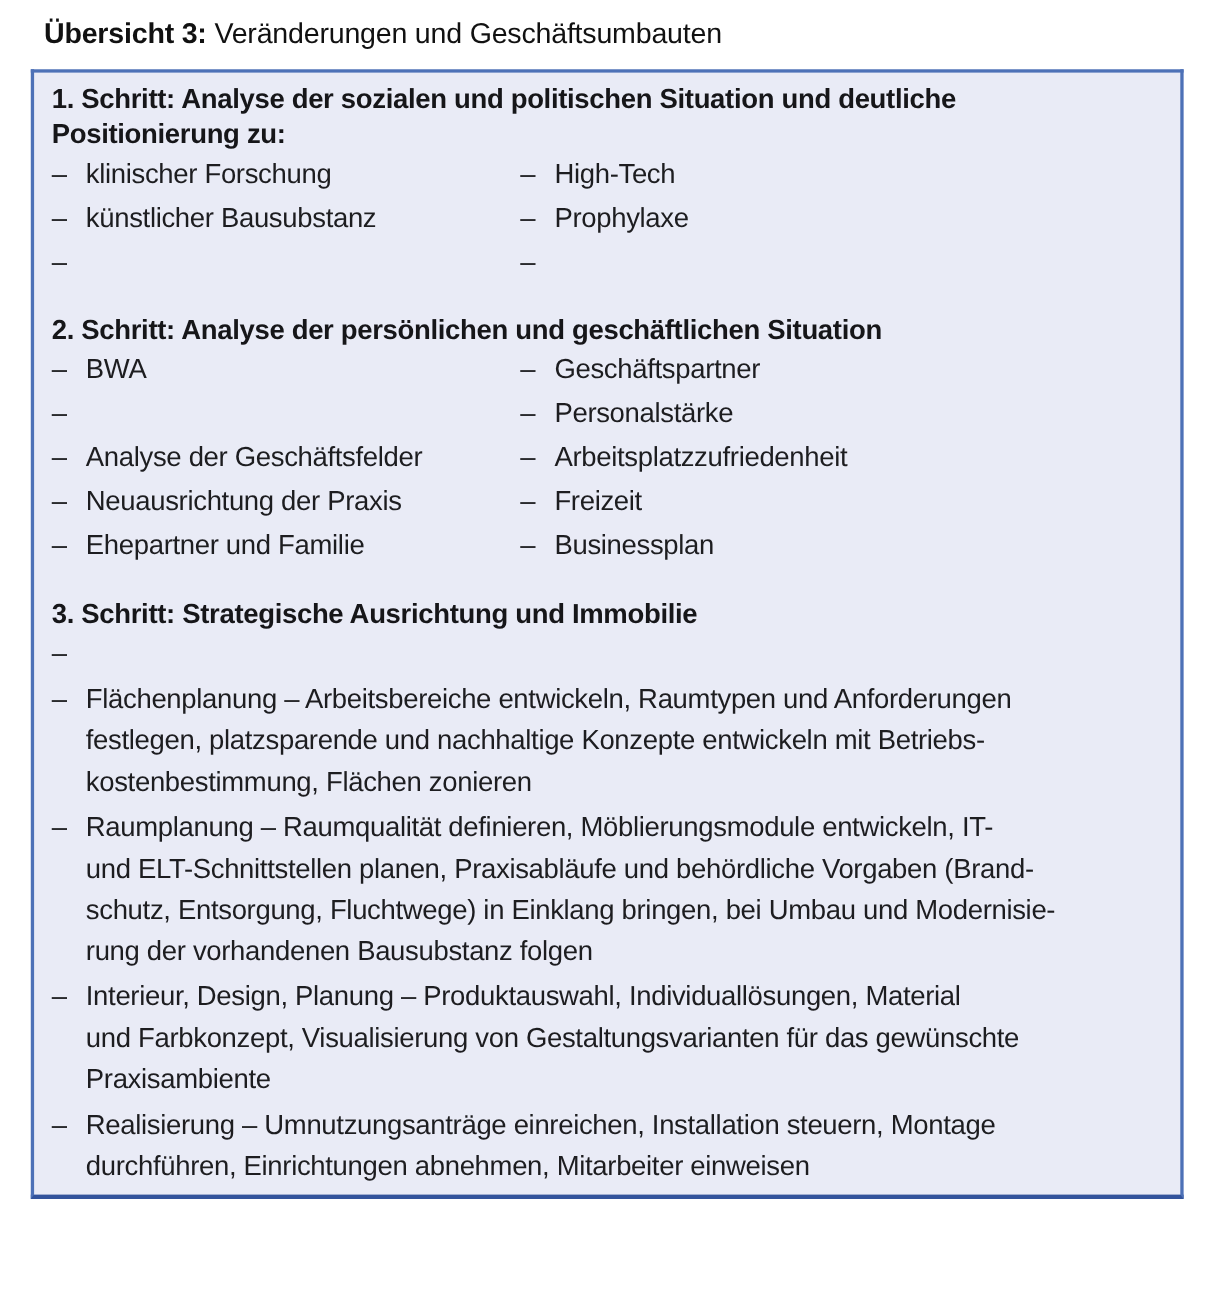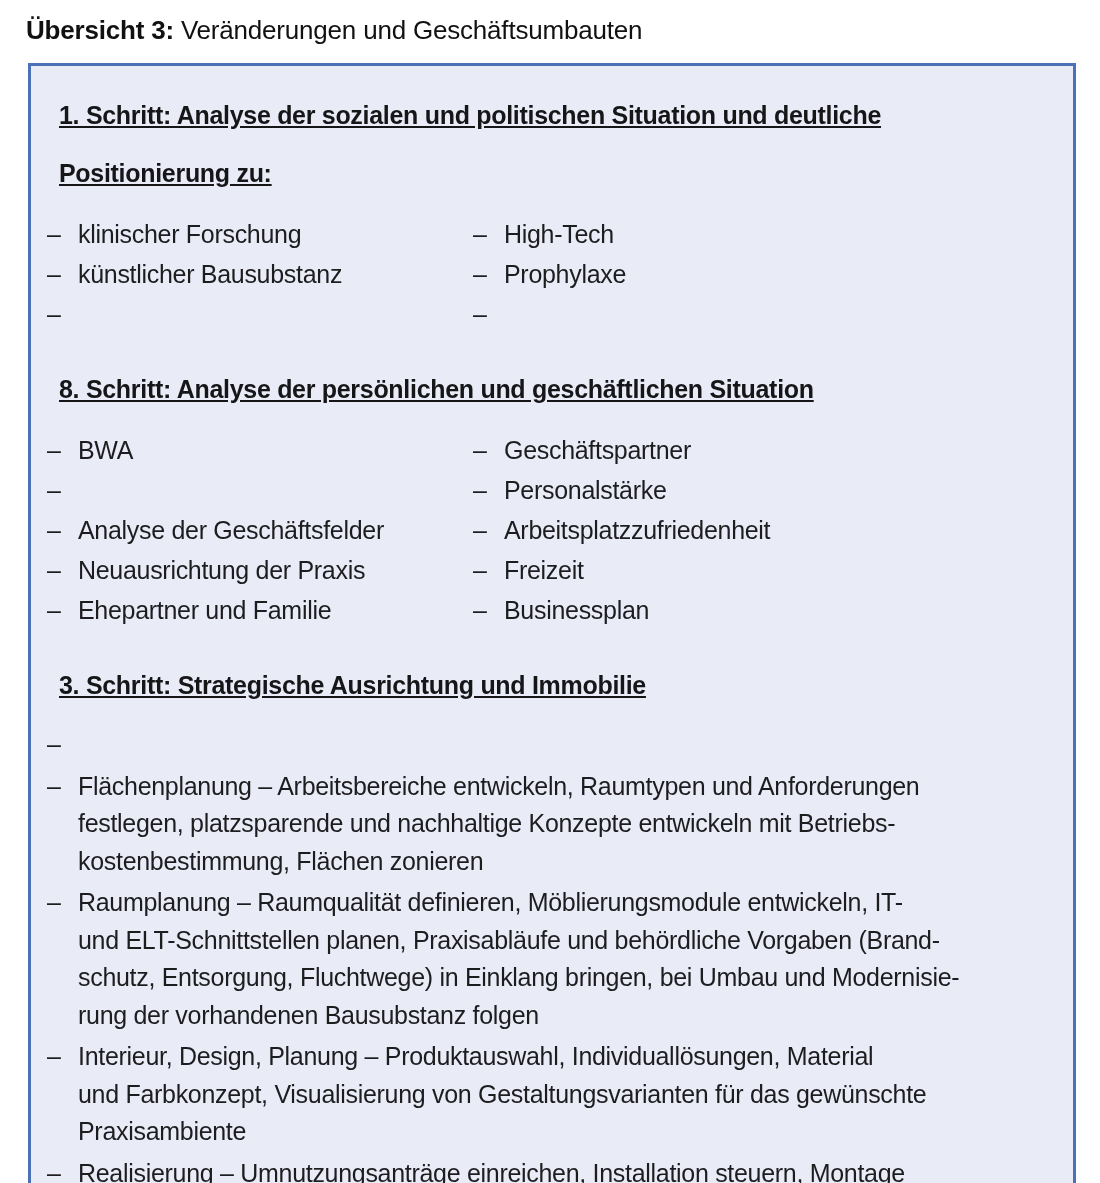--- a/index.html
+++ b/index.html
@@ -12,48 +12,47 @@
     -webkit-font-smoothing: antialiased;
   }
   .page {
     position: relative;
     width: 1100px;
     height: 1183px;
     overflow: hidden;
   }
   .title {
     margin: 0;
-    padding: 13px 24px 0 26px;
+    padding: 13px 24px 0 40px;
     font-size: 26px;
     line-height: 34px;
     font-weight: 400;
     letter-spacing: -0.2px;
     color: #111;
     white-space: nowrap;
   }
   .title .bold { font-weight: 700; }
   .box {
     box-sizing: border-box;
     width: 1048px;
     margin: 16px 24px 0 28px;
     background: #e9ebf6;
     border: 3px solid #4d71b7;
     border-bottom: 4px solid #33549c;
     padding: 8px 18px 6px 16px;
   }
   .section + .section { margin-top: 26px; }
   .sec-heading {
-    margin: 12px;
+    margin: 0;
     font-size: 25px;
-    line-height: 58px;
+    line-height: 32px;
     font-weight: 700;
     letter-spacing: -0.3px;
     white-space: pre-line;
     color: #161619;
-    text-decoration: underline;
   }
   ul { list-style: none; margin: 0; padding: 0; }
   .duo { display: flex; }
   .col-left { width: 426px; flex: 0 0 426px; }
   .col-right { flex: 1 1 auto; }
   .li {
     display: flex;
     align-items: baseline;
     font-size: 25px;
     line-height: 40px;
@@ -104,21 +103,21 @@
               <span class="item-text">Prophylaxe</span>
             </li>
           <li class="li">
               <span class="dash">–</span>
             </li>
         </ul>
       </div>
     </div>
 
     <div class="section">
-      <h2 class="sec-heading">8. Schritt: Analyse der persönlichen und geschäftlichen Situation</h2>
+      <h2 class="sec-heading">2. Schritt: Analyse der persönlichen und geschäftlichen Situation</h2>
       <div class="duo">
         <ul class="col-left">
           <li class="li">
               <span class="dash">–</span>
               <span class="item-text">BWA</span>
             </li>
           <li class="li">
               <span class="dash">–</span>
             </li>
           <li class="li">

